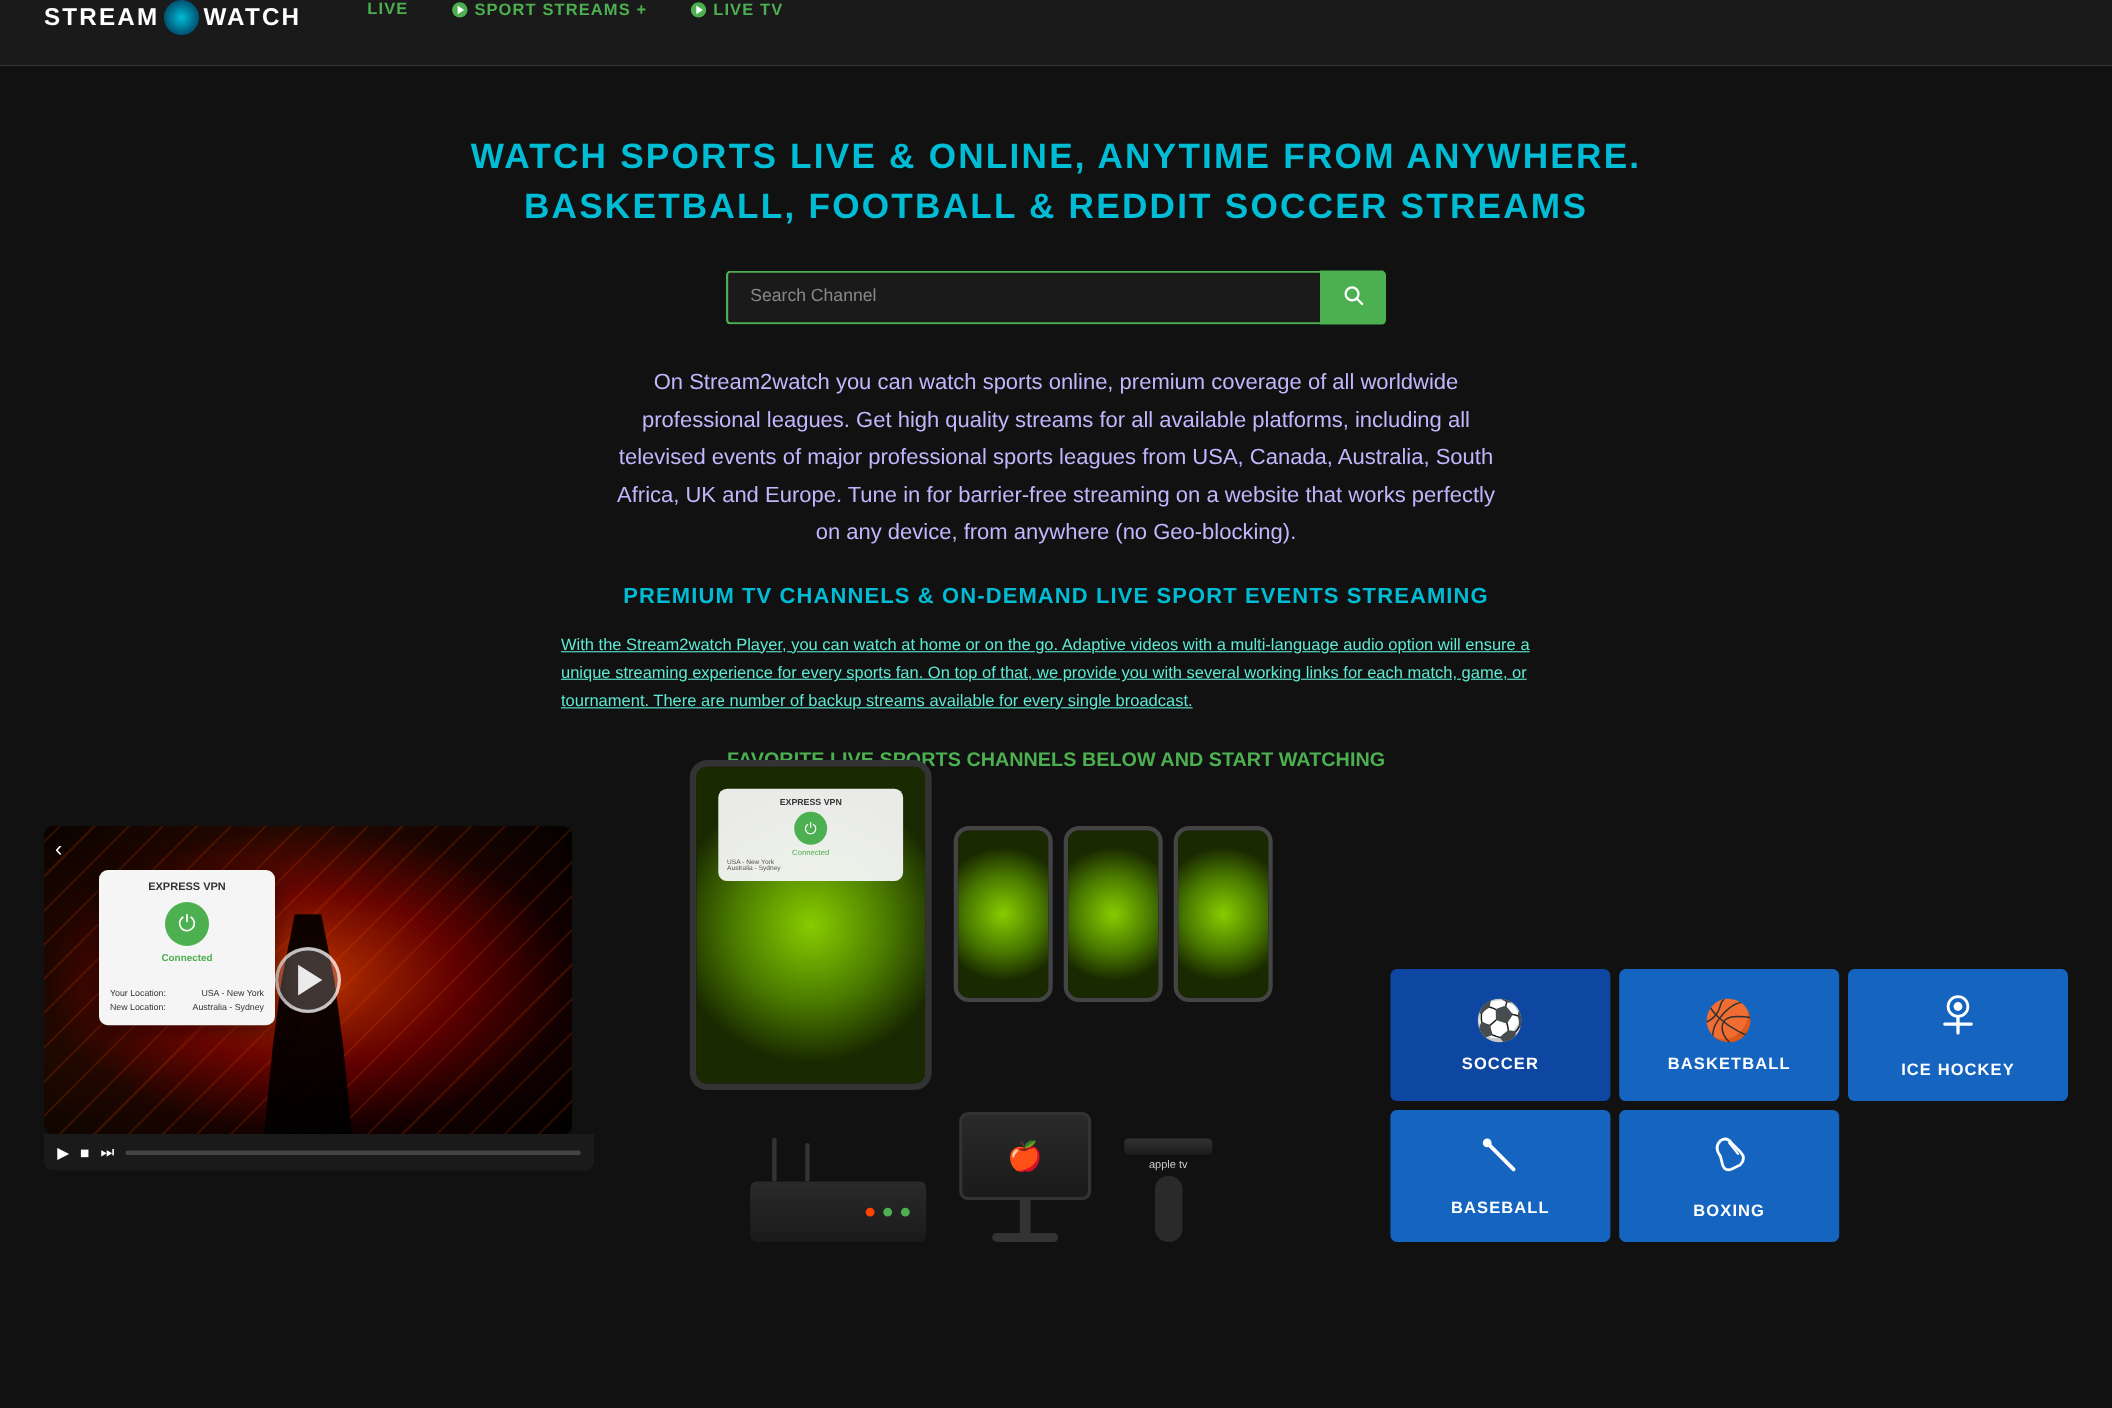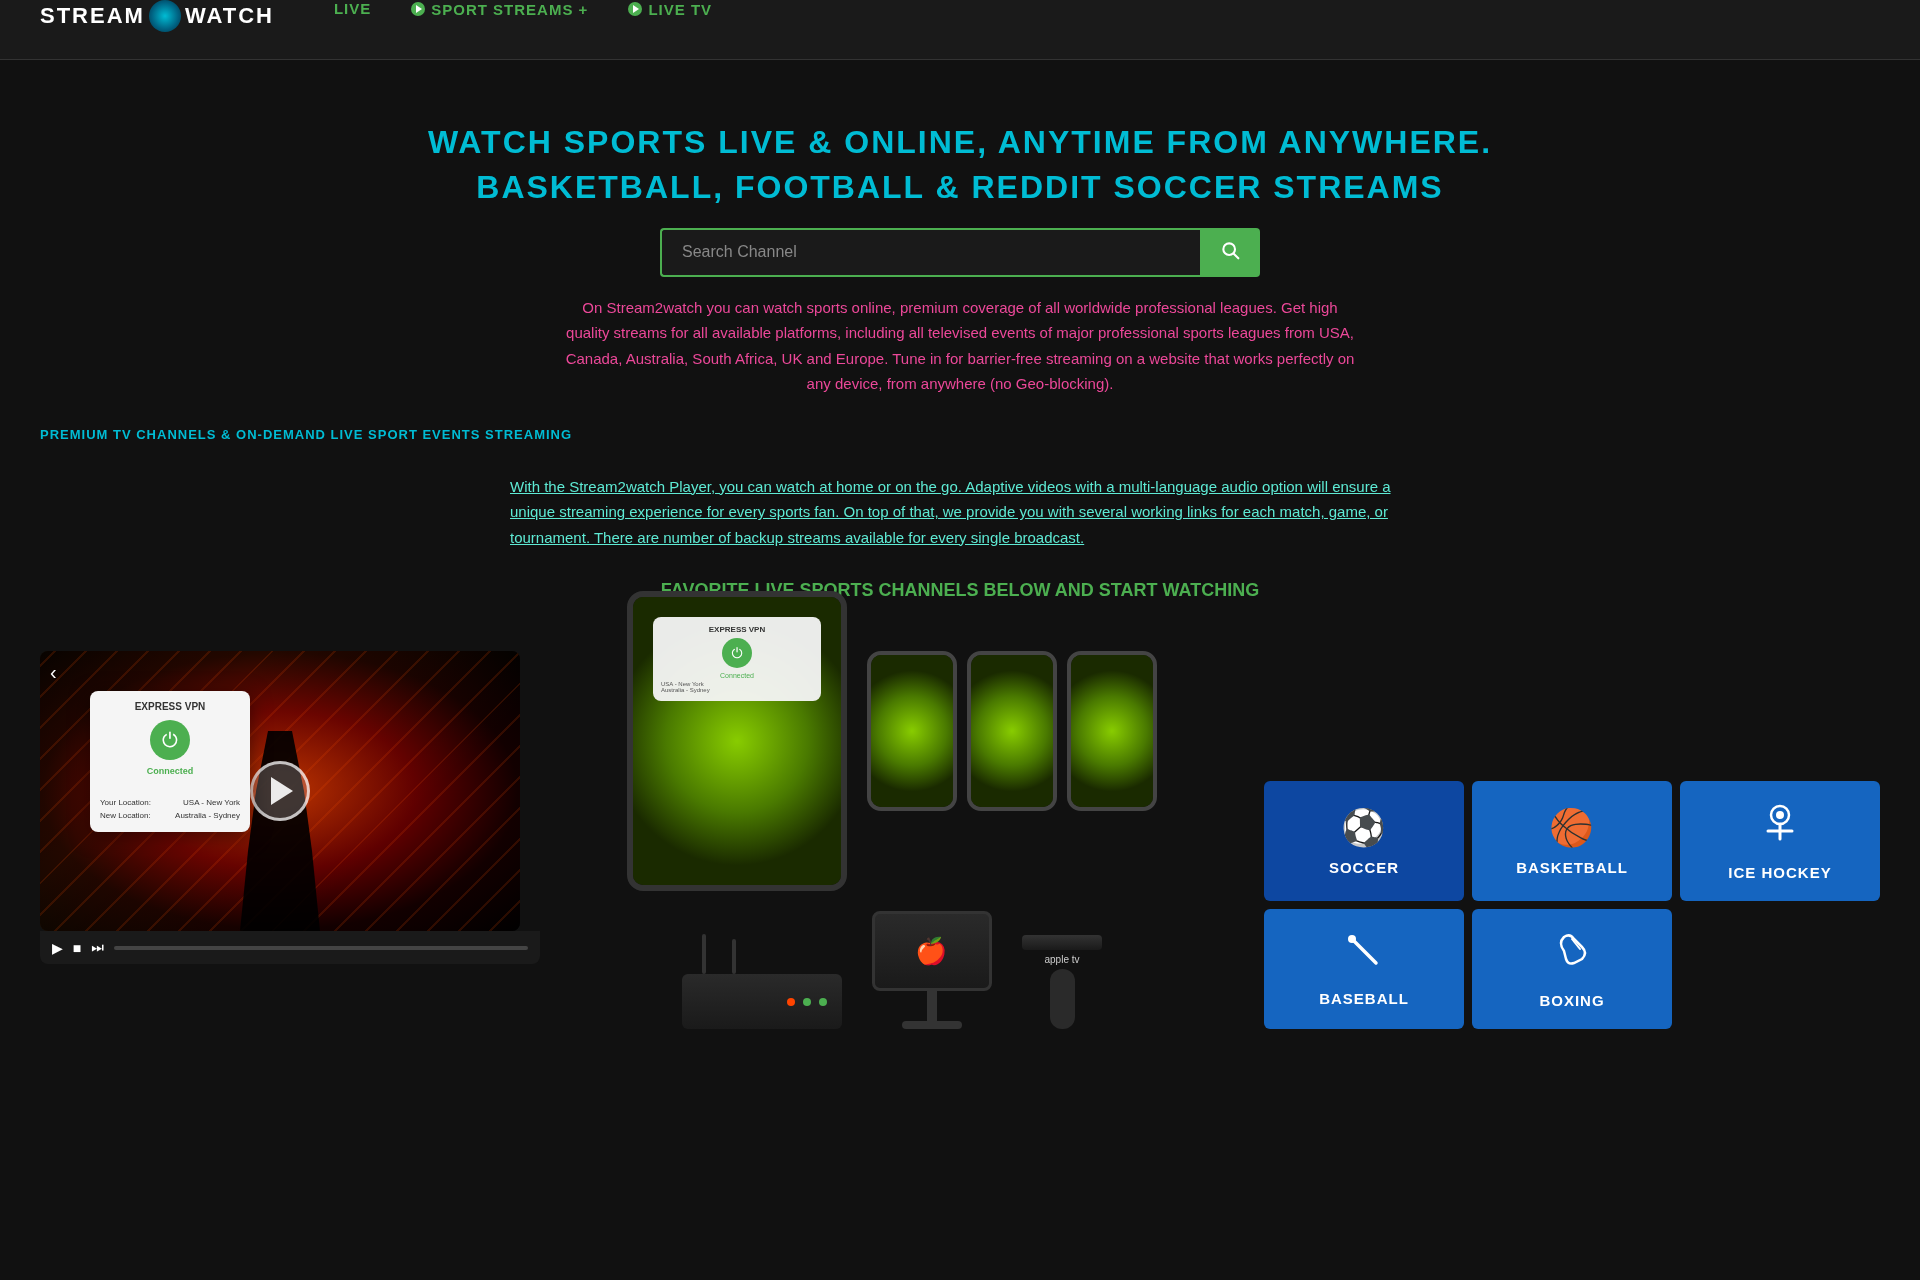--- a/index.html
+++ b/index.html
@@ -89,21 +89,21 @@
       color: #00bcd4;
       font-size: 32px;
       font-weight: 900;
       letter-spacing: 2px;
       text-transform: uppercase;
       line-height: 1.4;
     }
     .search-bar {
       display: flex;
       justify-content: center;
-      margin: 18px auto;
+      margin: 36px auto;
       max-width: 600px;
     }
     .search-bar input {
       flex: 1;
       padding: 12px 20px;
       font-size: 16px;
       border: 2px solid #4caf50;
       border-right: none;
       background: #1a1a1a;
       color: #fff;
@@ -117,31 +117,31 @@
       padding: 12px 20px;
       cursor: pointer;
       border-radius: 0 4px 4px 0;
       color: #fff;
       font-size: 18px;
     }
 
     .hero-desc {
       max-width: 800px;
       margin: 0 auto 30px;
-      color: #ec4899;
-      font-size: 15px;
+      color: #c4b5fd;
+      font-size: 20px;
       line-height: 1.7;
     }
     .premium-title {
       color: #00bcd4;
-      font-size: 13px;
+      font-size: 20px;
       font-weight: bold;
-      text-align: left;
+      text-align: center;
       letter-spacing: 1px;
-      margin-bottom: 32px;
+      margin-bottom: 20px;
     }
     .streaming-desc {
       max-width: 900px;
       margin: 0 auto 30px;
       color: #5eead4;
       font-size: 15px;
       line-height: 1.7;
       text-align: left;
       text-decoration: underline;
     }

